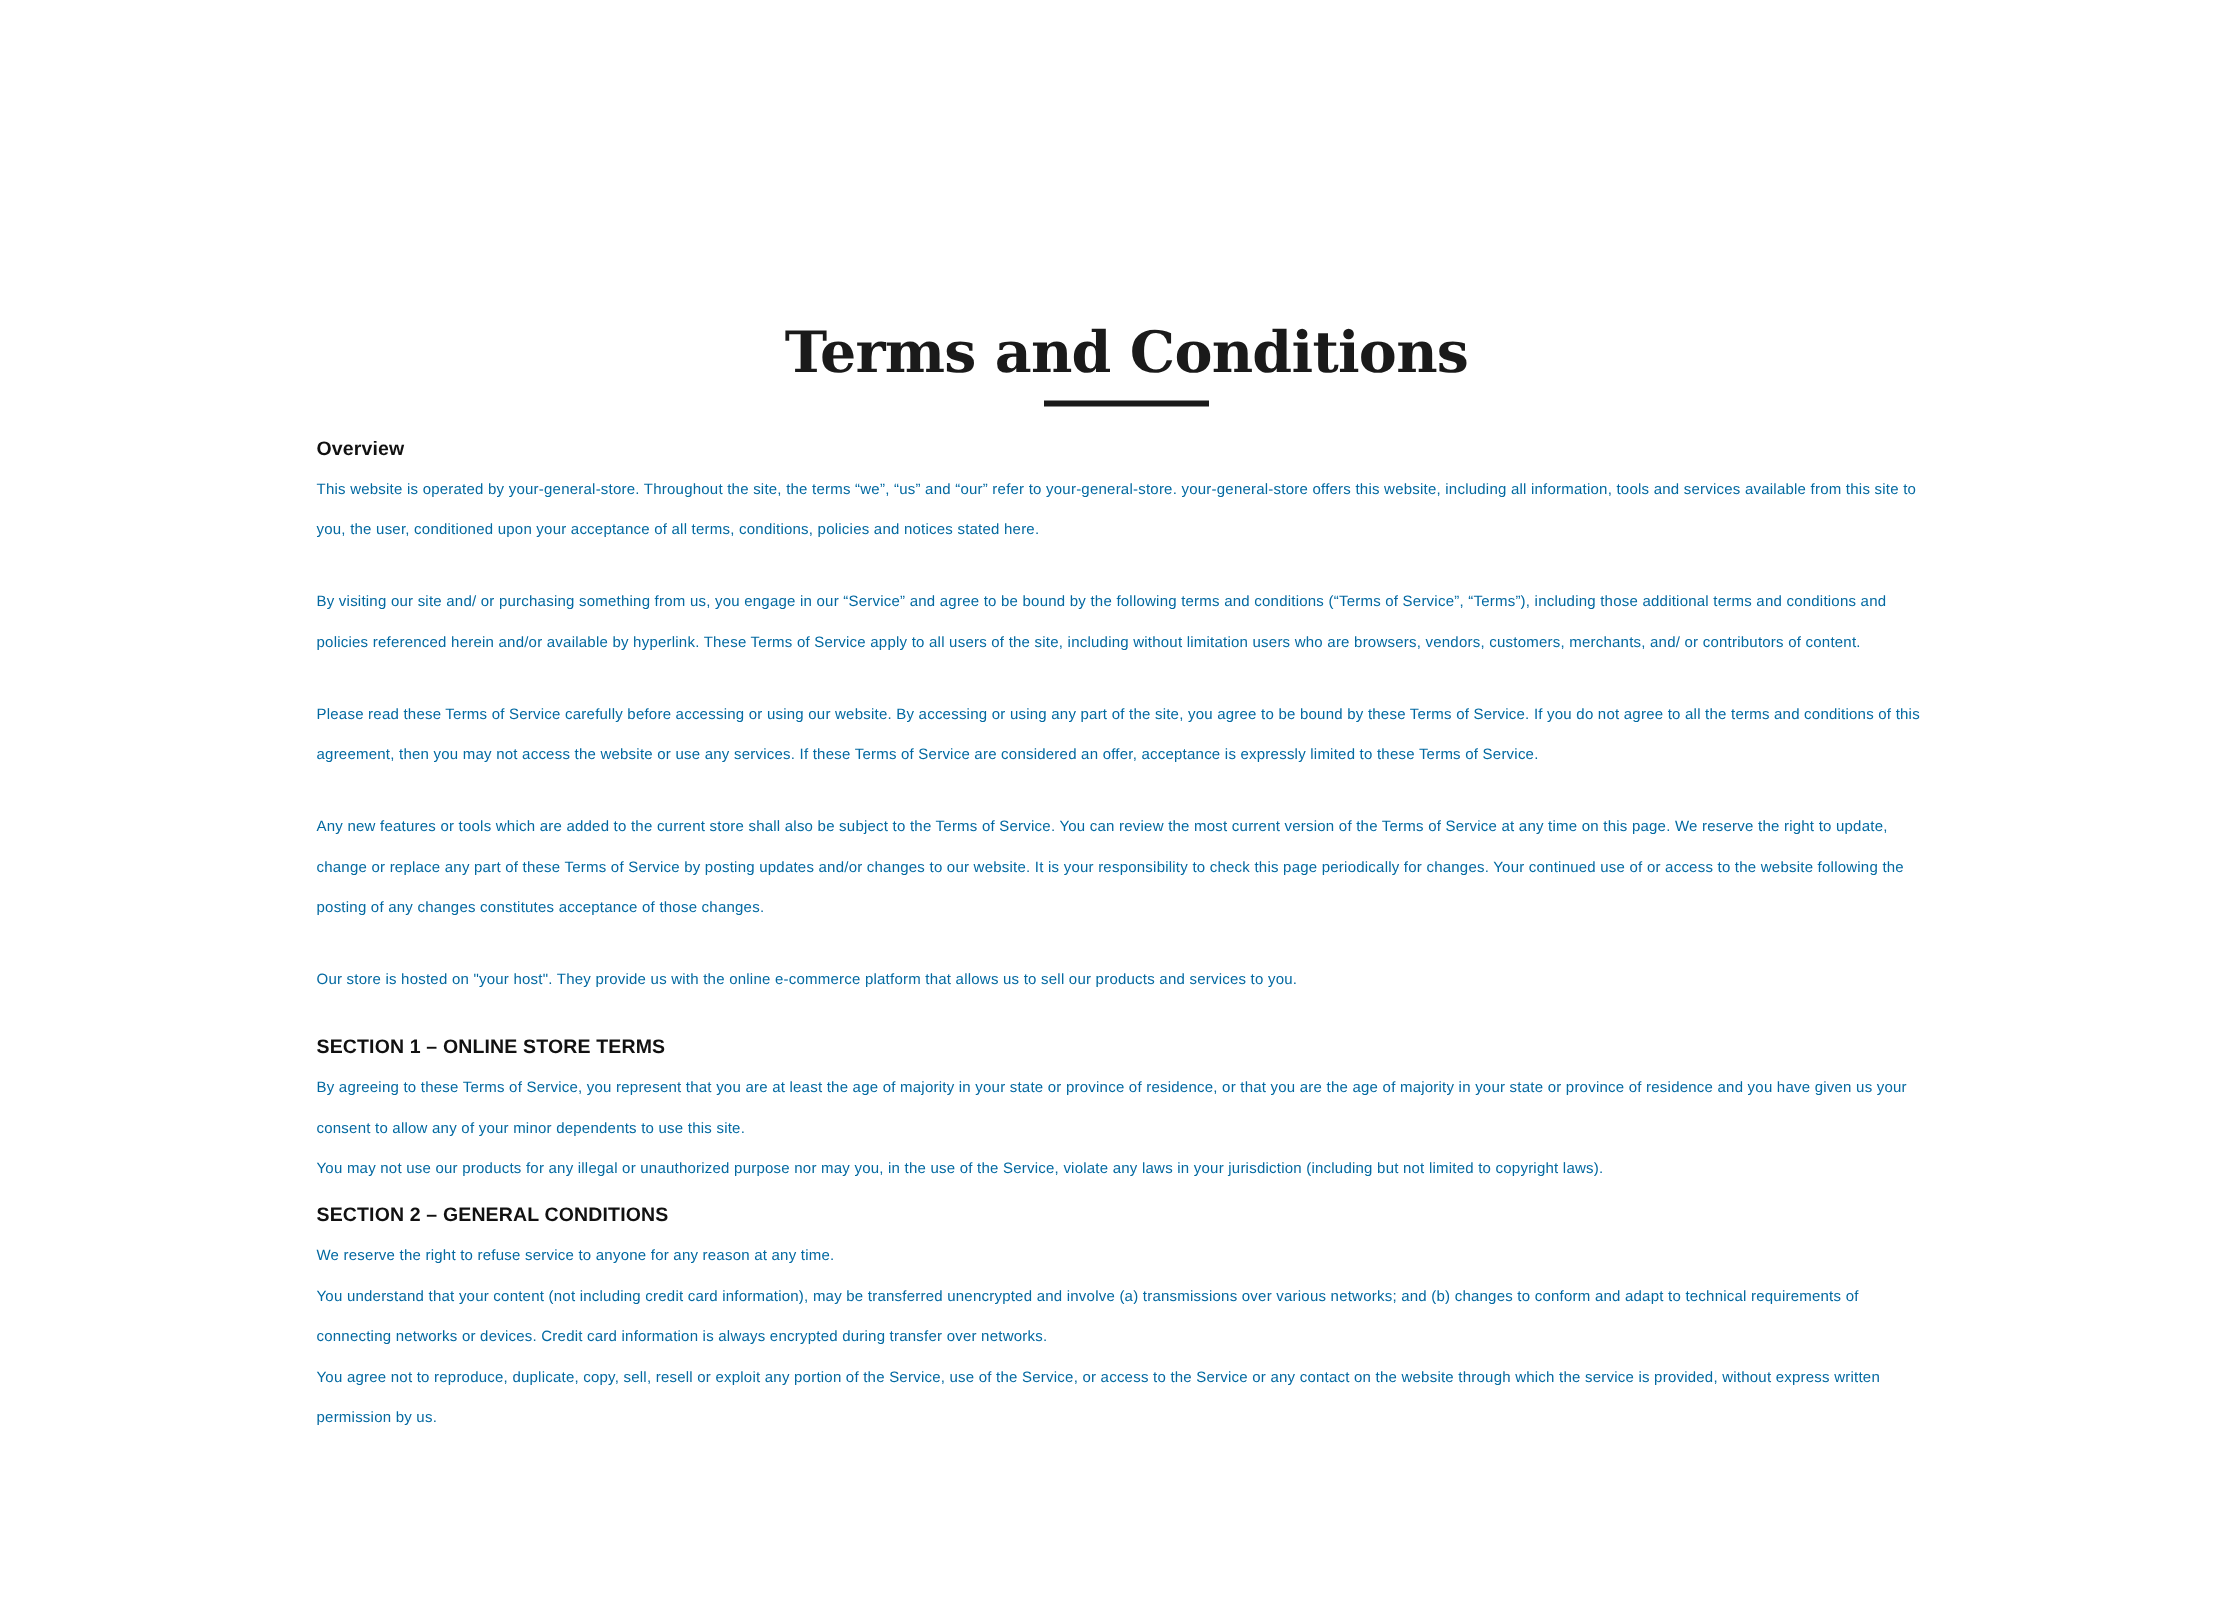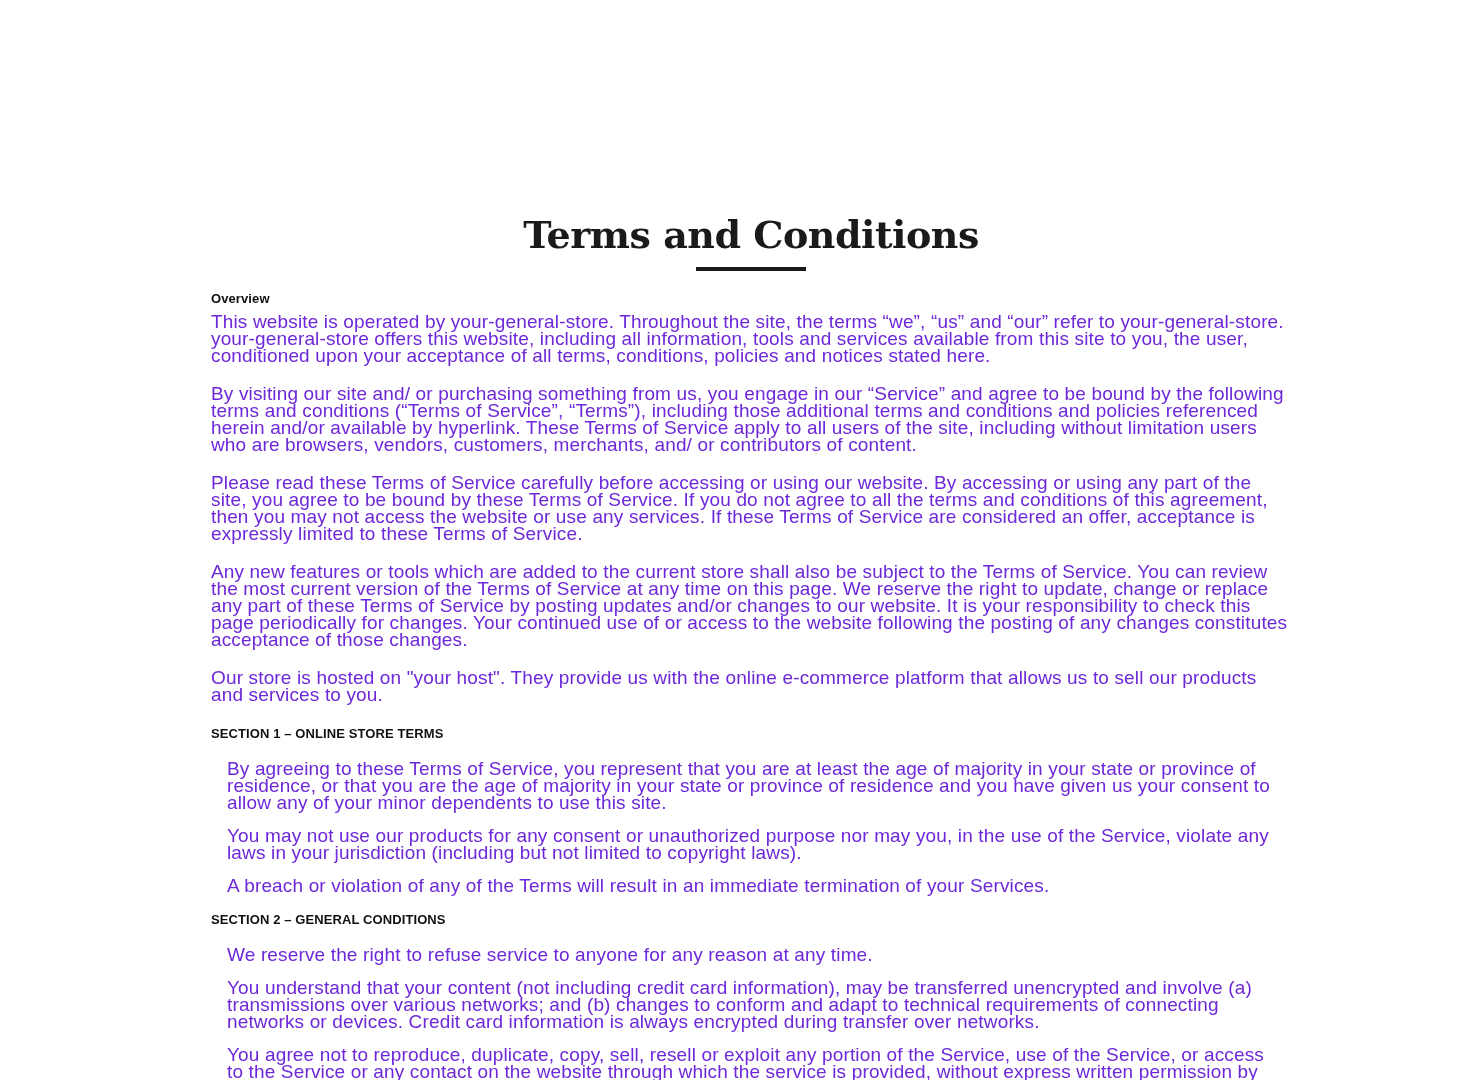--- a/index.html
+++ b/index.html
@@ -42,30 +42,30 @@
     font-size: 13px;
     font-weight: 700;
     line-height: 20px;
     color: #111111;
     letter-spacing: 0.1px;
   }
   .section-heading.spaced {
     margin-top: 7px;
   }
   .body-text {
-    font-size: 19px;
-    line-height: 17px;
-    color: #6d28d9;
+    font-size: 10px;
+    line-height: 27px;
+    color: #0369a1;
     letter-spacing: 0.15px;
   }
   .para {
     margin: 0 0 21px 0;
   }
   .line {
-    margin: 16px;
+    margin: 0;
   }
 </style>
 </head>
 <body>
 
 <div class="page">
   <div class="content">
 
     <h1 class="page-title">Terms and Conditions</h1>
     <div class="title-divider"></div>
@@ -75,22 +75,21 @@
       <p class="body-text para">This website is operated by your-general-store. Throughout the site, the terms “we”, “us” and “our” refer to your-general-store. your-general-store offers this website, including all information, tools and services available from this site to you, the user, conditioned upon your acceptance of all terms, conditions, policies and notices stated here.</p>
       <p class="body-text para">By visiting our site and/ or purchasing something from us, you engage in our “Service” and agree to be bound by the following terms and conditions (“Terms of Service”, “Terms”), including those additional terms and conditions and policies referenced herein and/or available by hyperlink. These Terms of Service apply to all users of the site, including without limitation users who are browsers, vendors, customers, merchants, and/ or contributors of content.</p>
       <p class="body-text para">Please read these Terms of Service carefully before accessing or using our website. By accessing or using any part of the site, you agree to be bound by these Terms of Service. If you do not agree to all the terms and conditions of this agreement, then you may not access the website or use any services. If these Terms of Service are considered an offer, acceptance is expressly limited to these Terms of Service.</p>
       <p class="body-text para">Any new features or tools which are added to the current store shall also be subject to the Terms of Service. You can review the most current version of the Terms of Service at any time on this page. We reserve the right to update, change or replace any part of these Terms of Service by posting updates and/or changes to our website. It is your responsibility to check this page periodically for changes. Your continued use of or access to the website following the posting of any changes constitutes acceptance of those changes.</p>
       <p class="body-text para">Our store is hosted on "your host". They provide us with the online e-commerce platform that allows us to sell our products and services to you.</p>
     </section>
 
     <section>
       <h2 class="section-heading spaced">SECTION 1 – ONLINE STORE TERMS</h2>
       <p class="body-text line">By agreeing to these Terms of Service, you represent that you are at least the age of majority in your state or province of residence, or that you are the age of majority in your state or province of residence and you have given us your consent to allow any of your minor dependents to use this site.</p>
-      <p class="body-text line">You may not use our products for any consent or unauthorized purpose nor may you, in the use of the Service, violate any laws in your jurisdiction (including but not limited to copyright laws).</p>
-      <p class="body-text line">A breach or violation of any of the Terms will result in an immediate termination of your Services.</p>
+      <p class="body-text line">You may not use our products for any illegal or unauthorized purpose nor may you, in the use of the Service, violate any laws in your jurisdiction (including but not limited to copyright laws).</p>
     </section>
 
     <section>
       <h2 class="section-heading spaced">SECTION 2 – GENERAL CONDITIONS</h2>
       <p class="body-text line">We reserve the right to refuse service to anyone for any reason at any time.</p>
       <p class="body-text line">You understand that your content (not including credit card information), may be transferred unencrypted and involve (a) transmissions over various networks; and (b) changes to conform and adapt to technical requirements of connecting networks or devices. Credit card information is always encrypted during transfer over networks.</p>
       <p class="body-text line">You agree not to reproduce, duplicate, copy, sell, resell or exploit any portion of the Service, use of the Service, or access to the Service or any contact on the website through which the service is provided, without express written permission by us.</p>
     </section>
 
   </div>

